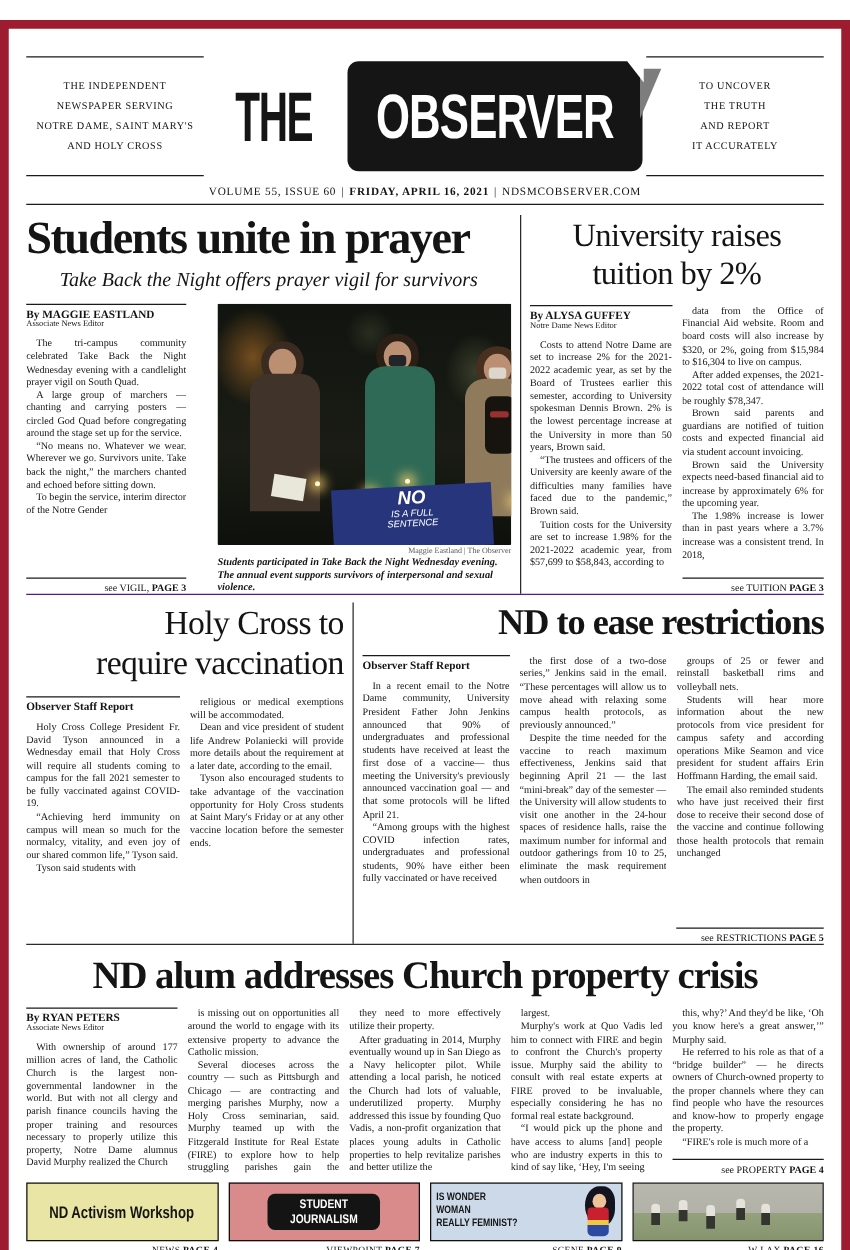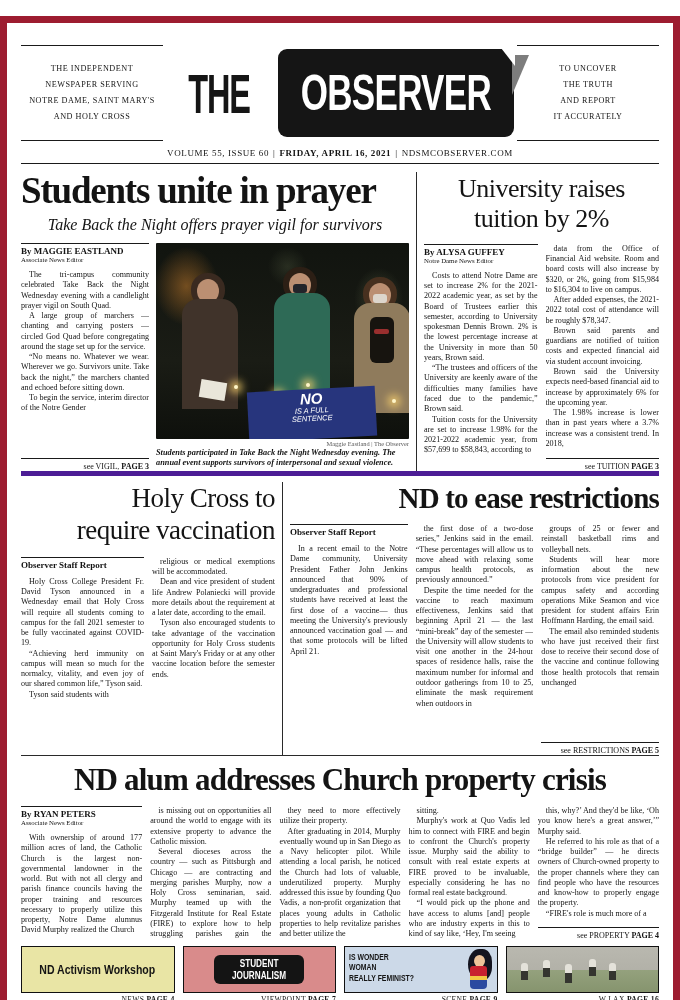--- a/index.html
+++ b/index.html
@@ -52,25 +52,25 @@
   
   .byline { border-top:1.5px solid #1a1a1a; padding-top:2px; margin-bottom:7px; }
   .byline .name { font-weight:bold; font-size:9px; display:block; }
   .byline .role { font-size:6.8px; display:block; }
   .body-col { font-size:8.1px; line-height:1.27; text-align:justify; overflow:hidden; }
   .body-col p { text-indent:8px; margin:0; }
   .jump { margin-top:auto; border-top:1px solid #1a1a1a; padding-top:3px; text-align:right; font-size:8px; }
   .jump .pg { font-weight:bold; }
   .vdiv { width:1px; background:#2a2a2a; }
   
-  .row-top { display:flex; gap:7px; height:308px; border-bottom:5px solid #4c1d95; padding-top:4px; }
+  .row-top { display:flex; gap:7px; height:308px; border-bottom:1px solid #4c1d95; padding-top:4px; }
   .story-vigil { width:388px; display:flex; flex-direction:column; }
   .vigil-headline { font-size:37px; font-weight:bold; letter-spacing:-1.2px; line-height:1.0; }
   .vigil-subhead { font-size:16px; font-style:italic; text-align:center; margin:7px 0 9px; }
-  .vigil-body-row { display:flex; gap:7px; flex:1; min-height:0; }
+  .vigil-body-row { display:flex; gap:25px; flex:1; min-height:0; }
   .vigil-left { width:128px; display:flex; flex-direction:column; }
   .vigil-left .body-col { flex:1; }
   .photo-wrap { flex:1; display:flex; flex-direction:column; }
   .photo {
     position:relative; height:196px; overflow:hidden; border-radius:1px;
     background:
       radial-gradient(46px 56px at 12% 22%, rgba(193,122,44,.55), transparent 70%),
       radial-gradient(34px 42px at 88% 28%, rgba(120,130,90,.35), transparent 72%),
       radial-gradient(28px 28px at 52% 12%, rgba(90,100,70,.30), transparent 70%),
       linear-gradient(180deg,#11140f,#1a1c15 60%,#0e100c);
@@ -305,20 +305,21 @@
     <div class="vdiv"></div>
     <div class="story-rx">
       <div class="rx-headline">ND to ease restrictions</div>
       <div class="rx-cols">
         <div class="rx-col">
           <div class="byline">
             <span class="name">Observer Staff Report</span>
           </div>
           <div class="body-col">
               <p>In a recent email to the Notre Dame community, University President Father John Jenkins announced that 90% of undergraduates and professional students have received at least the first dose of a vaccine— thus meeting the University's previously announced vaccination goal — and that some protocols will be lifted April 21.</p>
+              <p>“Among groups with the highest COVID infection rates, undergraduates and professional students, 90% have either been fully vaccinated or have received</p>
             </div>
         </div>
         <div class="rx-col">
           <div class="body-col">
               <p>the first dose of a two-dose series,” Jenkins said in the email. “These percentages will allow us to move ahead with relaxing some campus health protocols, as previously announced.”</p>
               <p>Despite the time needed for the vaccine to reach maximum effectiveness, Jenkins said that beginning April 21 — the last “mini-break” day of the semester — the University will allow students to visit one another in the 24-hour spaces of residence halls, raise the maximum number for informal and outdoor gatherings from 10 to 25, eliminate the mask requirement when outdoors in</p>
             </div>
         </div>
         <div class="rx-col">
           <div class="body-col" style="flex:1;">
@@ -354,21 +355,21 @@
           </div>
       </div>
       <div class="prop-col">
         <div class="body-col">
             <p>they need to more effectively utilize their property.</p>
             <p>After graduating in 2014, Murphy eventually wound up in San Diego as a Navy helicopter pilot. While attending a local parish, he noticed the Church had lots of valuable, underutilized property. Murphy addressed this issue by founding Quo Vadis, a non-profit organization that places young adults in Catholic properties to help revitalize parishes and better utilize the</p>
           </div>
       </div>
       <div class="prop-col">
         <div class="body-col">
-            <p>sitting.</p>
+            <p>largest.</p>
             <p>Murphy's work at Quo Vadis led him to connect with FIRE and begin to confront the Church's property issue. Murphy said the ability to consult with real estate experts at FIRE proved to be invaluable, especially considering he has no formal real estate background.</p>
             <p>“I would pick up the phone and have access to alums [and] people who are industry experts in this to kind of say like, ‘Hey, I'm seeing</p>
           </div>
       </div>
       <div class="prop-col">
         <div class="body-col" style="flex:1;">
             <p>this, why?’ And they'd be like, ‘Oh you know here's a great answer,’” Murphy said.</p>
             <p>He referred to his role as that of a “bridge builder” — he directs owners of Church-owned property to the proper channels where they can find people who have the resources and know-how to properly engage the property.</p>
             <p>“FIRE's role is much more of a</p>
           </div>

